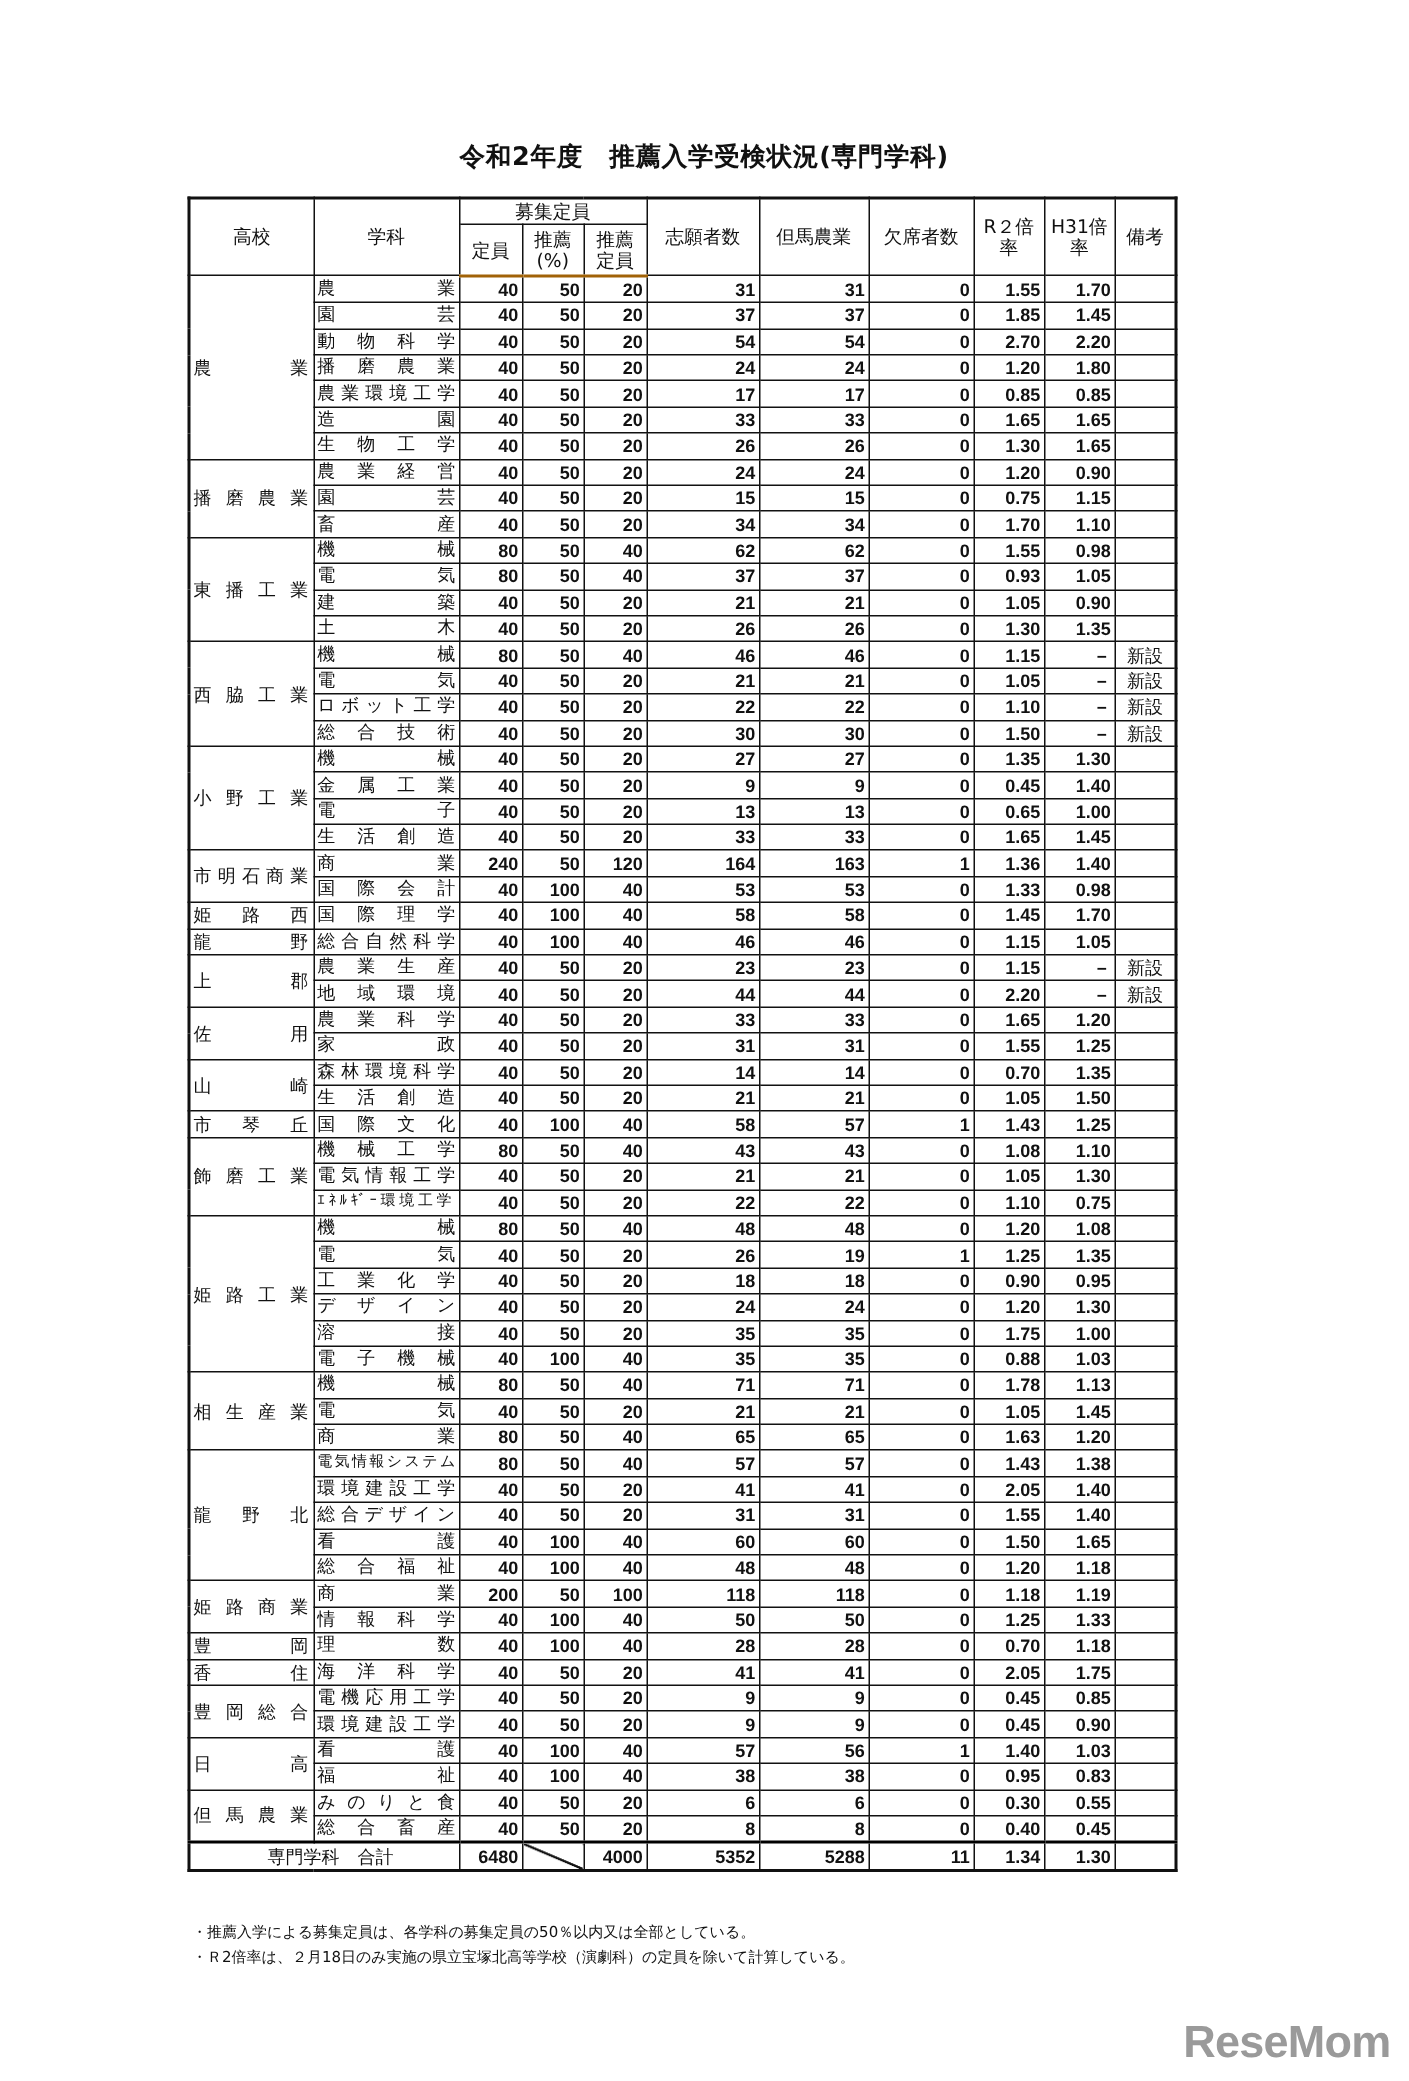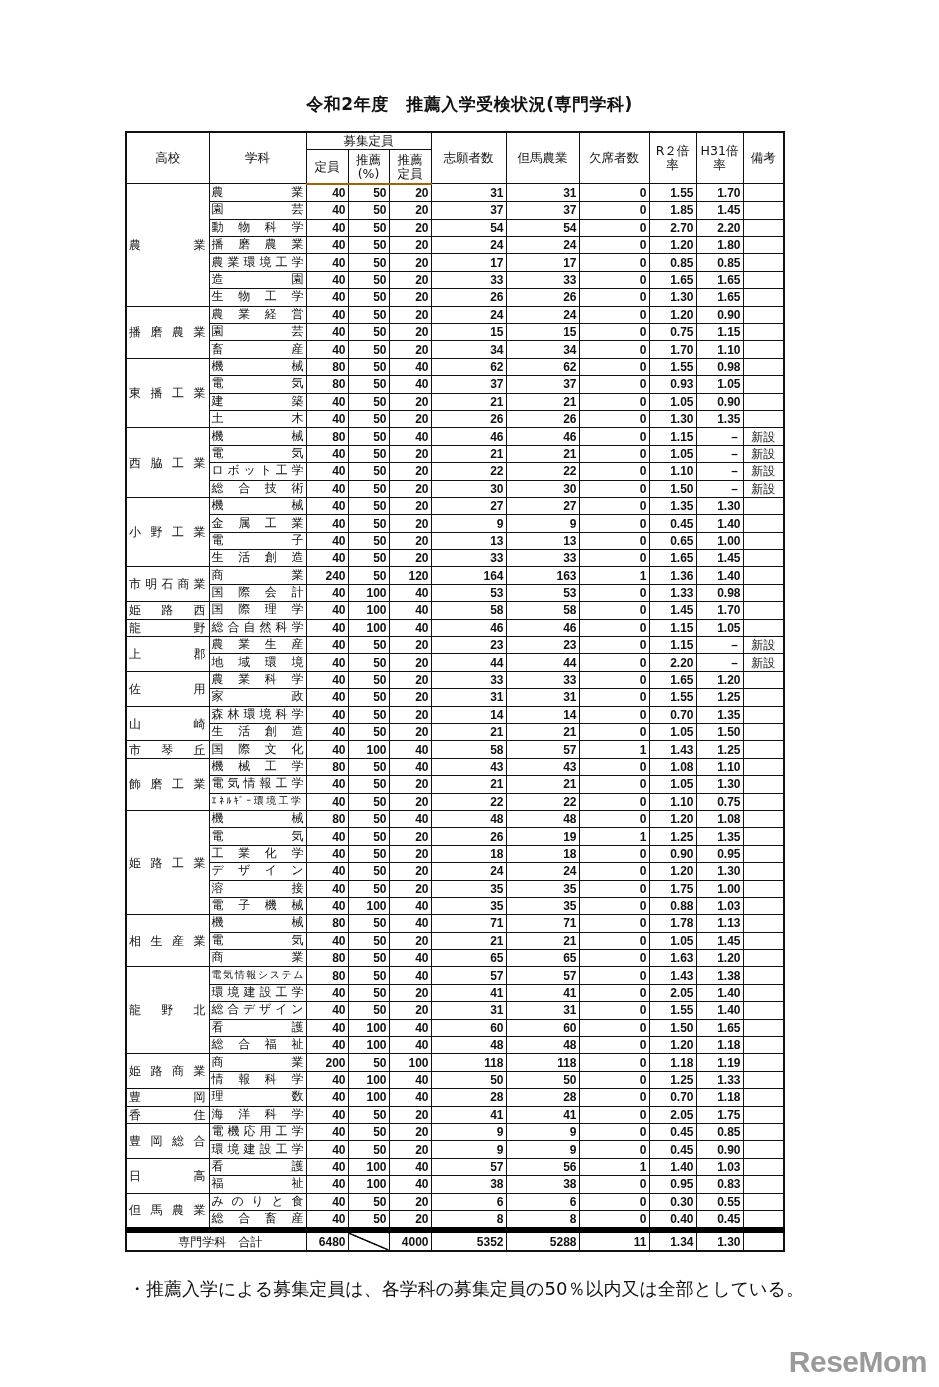--- a/index.html
+++ b/index.html
@@ -15,23 +15,23 @@
   th { font-weight:normal; text-align:center; line-height:14px !important; font-size:12.5px !important; }
   thead tr:last-child th { border-bottom:2px solid #a16207;margin-left:20px; }
   td.num { text-align:right; font-family:"Liberation Sans Narrow","Liberation Sans", sans-serif;
            font-stretch:condensed; font-weight:bold; font-size:13px; }
   td.school { font-size:13px; text-align:justify; text-align-last:justify; letter-spacing:1px;
               vertical-align:middle; }
   td.dept { font-size:12.5px; text-align:justify; text-align-last:justify;font-family:Liberation Mono, monospace; }
   td.dept.small { font-size:10px; }
   td.note { text-align:center; font-size:12.5px; }
   td.thick-r, th.thick-r { border-right:2px solid #111; }
-  tr.total td { border-top:6px solid #000000;padding-left:10px; }
+  tr.total td { border-top:2px solid #000000;padding-left:10px; }
   td.diag { background:linear-gradient(to top right, transparent 47%, #111 48%, #111 52%, transparent 53%); }
-  .notes { position:absolute; left:128px; top:1280px; font-size:18px; line-height:17px; }
+  .notes { position:absolute; left:128px; top:1280px; font-size:10px; line-height:17px; }
   .logo { position:absolute; right:12px; bottom:8px; font-family:"Liberation Sans", sans-serif;
           font-size:30px; font-weight:bold; color:#9a9a9a; letter-spacing:-0.5px; }
 </style>
 </head>
 <body>
 
 <div class="title">令和2年度　推薦入学受検状況(専門学科)</div>
 
 <table class="main">
   <colgroup>
@@ -818,15 +818,16 @@
         <td class="num" colspan="1">11</td>
         <td class="num" colspan="1">1.34</td>
         <td class="num" colspan="1">1.30</td>
         <td class="note" colspan="1"></td>
       </tr>
     </tbody>
 </table>
 
 <div class="notes">
   <div>・推薦入学による募集定員は、各学科の募集定員の50％以内又は全部としている。</div>
+  <div>・Ｒ2倍率は、２月18日のみ実施の県立宝塚北高等学校（演劇科）の定員を除いて計算している。</div>
 </div>
 
 <div class="logo">ReseMom</div>
 
 </body></html>

